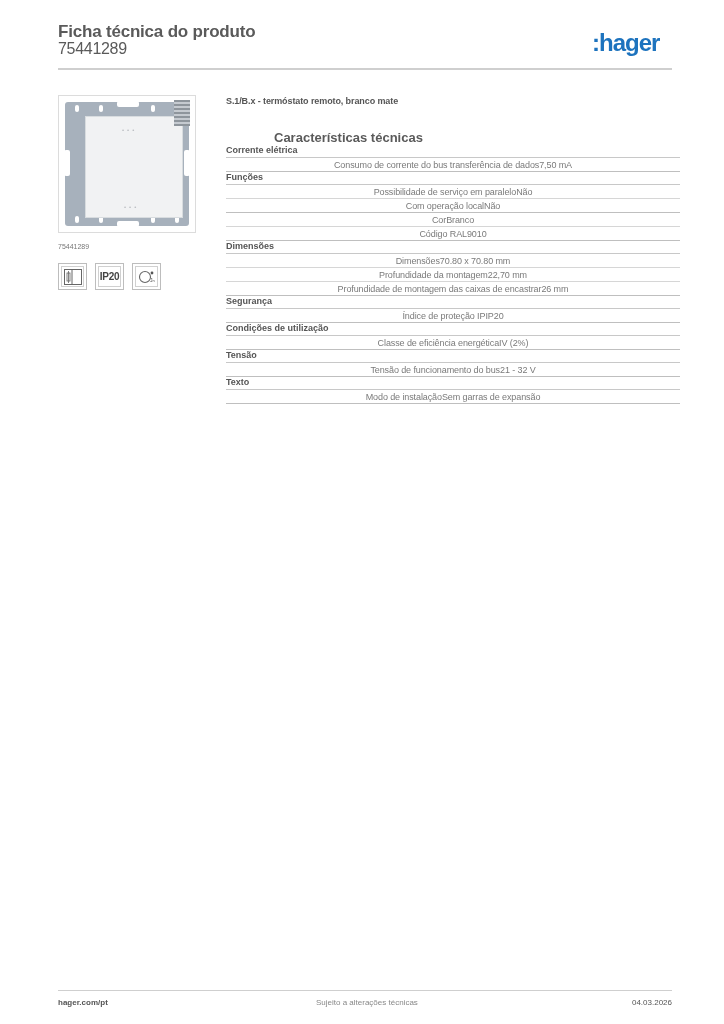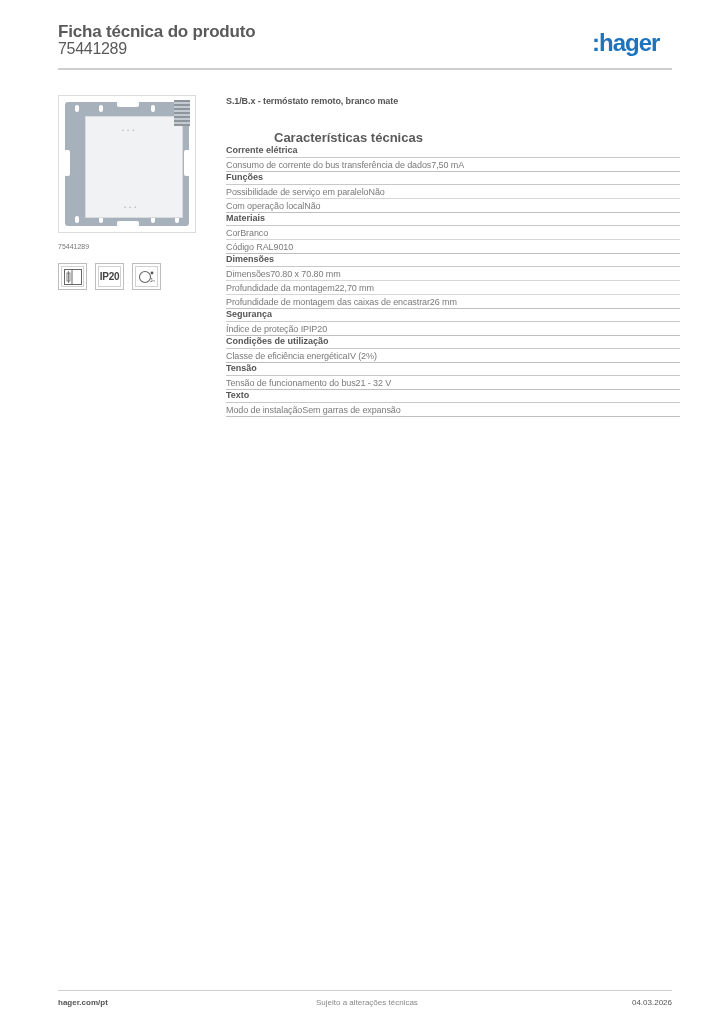--- a/index.html
+++ b/index.html
@@ -69,21 +69,21 @@
     .content { position: absolute; left: 226px; top: 96px; width: 454px; }
     .product-name { font-size: 9px; font-weight: bold; color: #555; letter-spacing: -0.1px; }
     .tech-title { margin-top: 24px; font-size: 13px; font-weight: bold; color: #5a5a5a; margin-left: 48px; }
     .section { }
     .section:first-of-type { margin-top: 15px; }
     .section-title {
       font-size: 9px; font-weight: bold; color: #555; padding-bottom: 2px;
       border-bottom: 1px solid #c8c8c8;
     }
     .row {
-      display: flex; justify-content: flex-start; align-items: center;
+      display: flex; justify-content: center; align-items: center;
       height: 14px; font-size: 9px; color: #7a7a7a; letter-spacing: -0.1px;
       border-bottom: 1px solid #d6d6d6;
     }
     .row:last-child { border-bottom: 1px solid #bfbfbf; }
 
     
     .footer-rule {
       position: absolute; left: 58px; top: 990px; width: 614px; height: 1px; background: #cfcfcf;
     }
     .footer-left {
@@ -172,21 +172,20 @@
         <span>Possibilidade de serviço em paralelo</span>
         <span>Não</span>
       </div>
       <div class="row">
         <span>Com operação local</span>
         <span>Não</span>
       </div>
     </div>
 
     <div class="section">
-      <div class="section-title">Materiais</div>
       <div class="row">
         <span>Cor</span>
         <span>Branco</span>
       </div>
       <div class="row">
         <span>Código RAL</span>
         <span>9010</span>
       </div>
     </div>
 

